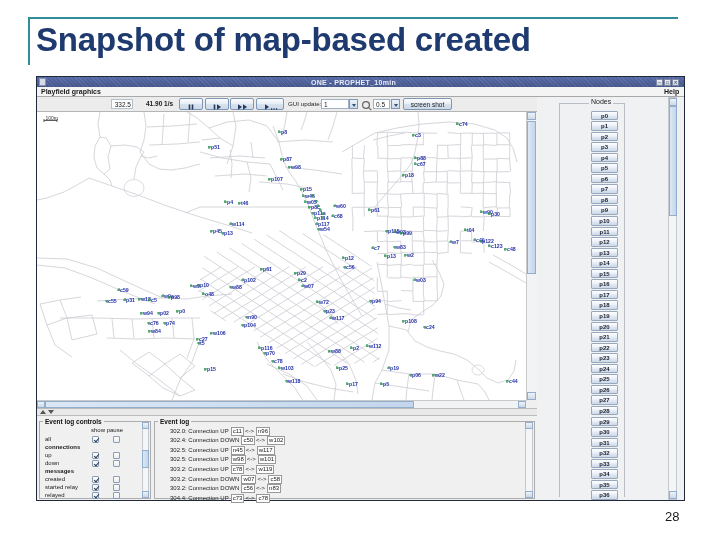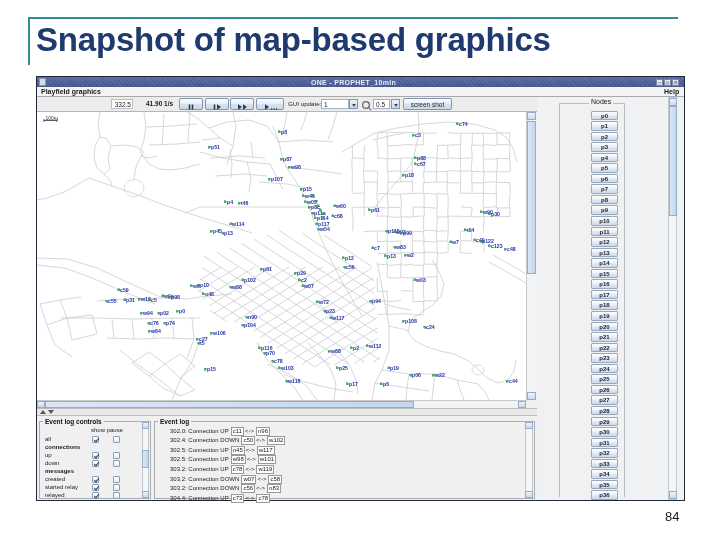--- a/index.html
+++ b/index.html
@@ -39,22 +39,22 @@
 .ptitle { position:absolute; top:-4px; left:3px; font-size:6.5px; font-weight:bold; color:#111; background:#f0f0f0; padding:0 2px; line-height:8px; }
 .evrow { position:absolute; left:170px; font-size:6px; color:#222; height:9px; line-height:9px; white-space:nowrap; }
 .evrow .nbox { display:inline-block; border:1px solid #999; background:#fff; padding:0 1px; margin-left:2px; font-size:6px; line-height:7px; }
 .evrow .arr { margin-left:1px; font-size:6px; }
 .cb { position:absolute; width:7px; height:7px; background:linear-gradient(#fefefe,#e8edf4); border:1px solid #8c9cb2; border-radius:1px; }
 .cb.ck:after { content:""; position:absolute; left:1px; top:1px; width:4px; height:2px; border-left:1.5px solid #2a3a55; border-bottom:1.5px solid #2a3a55; transform:rotate(-50deg); }
 </style></head>
 <body>
 <div class="abs tealtop"></div>
 <div class="abs tealleft"></div>
-<div class="abs title">Snapshot of map-based graphics</div>
-<div class="abs pagenum">84</div>
+<div class="abs title">Snapshot of map-based created</div>
+<div class="abs pagenum">28</div>
 
 <div class="abs win"></div>
 <div class="abs tbar"></div>
 <div class="abs ticon"></div>
 <div class="abs ttext">ONE - PROPHET_10min</div>
 <div class="abs wbtn" style="left:656px">–</div>
 <div class="abs wbtn" style="left:664px">□</div>
 <div class="abs wbtn" style="left:672px">✕</div>
 
 <div class="abs menubar"></div>

